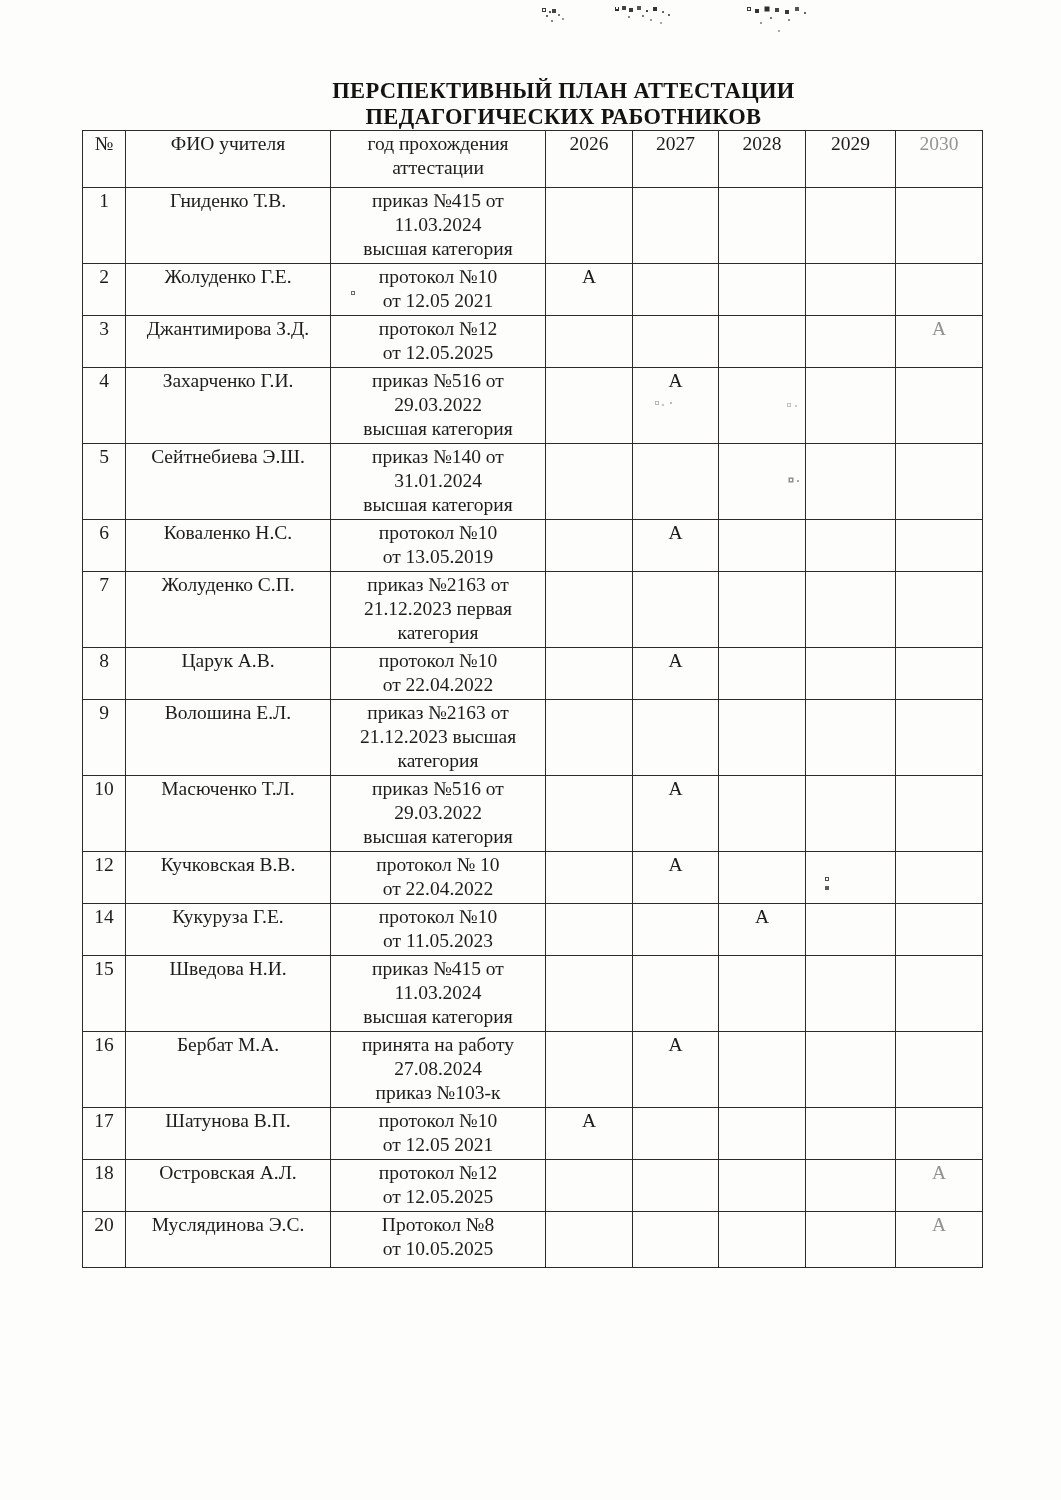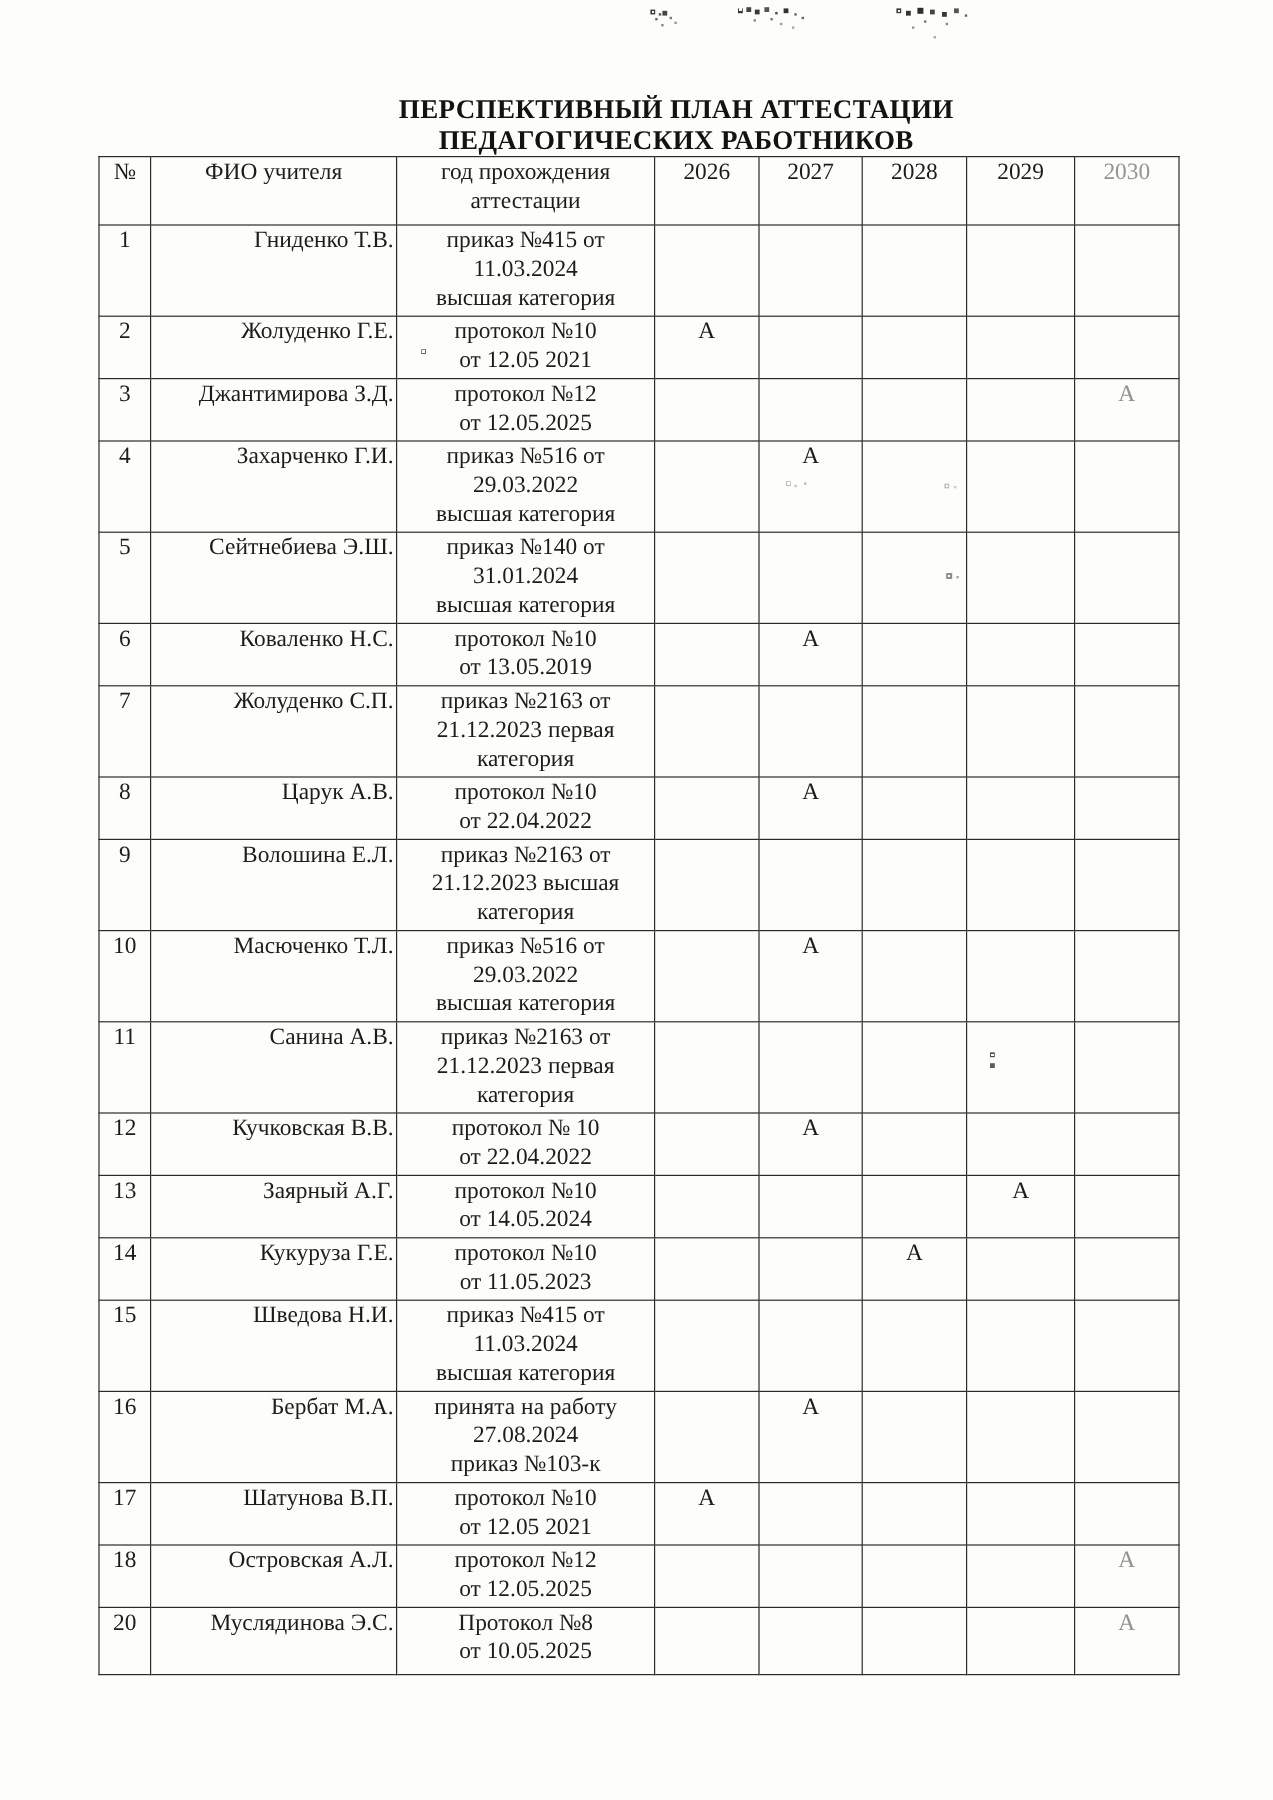--- a/index.html
+++ b/index.html
@@ -27,21 +27,21 @@
     font-weight:normal;
     font-size:19.5px;line-height:24px;
     padding:1px 2px 2px 2px;
     overflow:hidden;
   }
   .plan th{height:53px;}
   tr.h2{height:50px;}
   tr.h3{height:74px;}
   tr.h2b{height:56px;}
   .c-num{text-align:center;}
-  .c-name{text-align:right;padding-left:13px;}
+  .c-name{text-align:center;padding-left:13px;}
   .c-att{text-align:center;white-space:pre-line;}
   .c-year{text-align:center;}
   
   .plan td:nth-child(8),.plan th:nth-child(8){border-left:1.6px dashed #9e9e9c;}
   .faded{color:#90938f;}
   th.faded{color:#949492;}
   
   .speck{position:absolute;width:2px;height:2px;background:transparent;}
   #noise1{left:543px;top:9px;box-shadow:0 0 0 1px #3a3a3a,6px 2px 0 0 #555,3px 6px 0 0 #666,10px 1px 0 1px #444,15px 5px 0 0 #777,8px 11px 0 0 #888,19px 9px 0 0 #999;}
   #noise2{left:616px;top:7px;box-shadow:0 1px 0 1px #333,7px 0 0 1px #444,14px 2px 0 1px #3a3a3a,22px 0 0 1px #555,30px 3px 0 0 #444,38px 1px 0 1px #333,46px 4px 0 0 #666,26px 8px 0 0 #777,12px 9px 0 0 #888,34px 12px 0 0 #999,52px 7px 0 0 #666,44px 15px 0 0 #aaa;}
@@ -202,52 +202,29 @@
     <td class="c-name">Масюченко Т.Л.</td>
     <td class="c-att">приказ №516 от
 29.03.2022
 высшая категория</td>
     <td class="c-year"></td>
     <td class="c-year">А</td>
     <td class="c-year"></td>
     <td class="c-year"></td>
     <td class="c-year"></td>
   </tr>
-  <tr class="h3">
-    <td class="c-num">11</td>
-    <td class="c-name">Санина А.В.</td>
-    <td class="c-att">приказ №2163 от
-21.12.2023  первая
-категория</td>
-    <td class="c-year"></td>
-    <td class="c-year"></td>
-    <td class="c-year"></td>
-    <td class="c-year"></td>
-    <td class="c-year"></td>
-  </tr>
   <tr class="h2">
     <td class="c-num">12</td>
     <td class="c-name">Кучковская В.В.</td>
     <td class="c-att">протокол № 10
 от 22.04.2022</td>
     <td class="c-year"></td>
     <td class="c-year">А</td>
     <td class="c-year"></td>
     <td class="c-year"></td>
-    <td class="c-year"></td>
-  </tr>
-  <tr class="h2">
-    <td class="c-num">13</td>
-    <td class="c-name">Заярный А.Г.</td>
-    <td class="c-att">протокол №10
-от 14.05.2024</td>
-    <td class="c-year"></td>
-    <td class="c-year"></td>
-    <td class="c-year"></td>
-    <td class="c-year">А</td>
     <td class="c-year"></td>
   </tr>
   <tr class="h2">
     <td class="c-num">14</td>
     <td class="c-name">Кукуруза Г.Е.</td>
     <td class="c-att">протокол №10
 от 11.05.2023</td>
     <td class="c-year"></td>
     <td class="c-year"></td>
     <td class="c-year">А</td>

